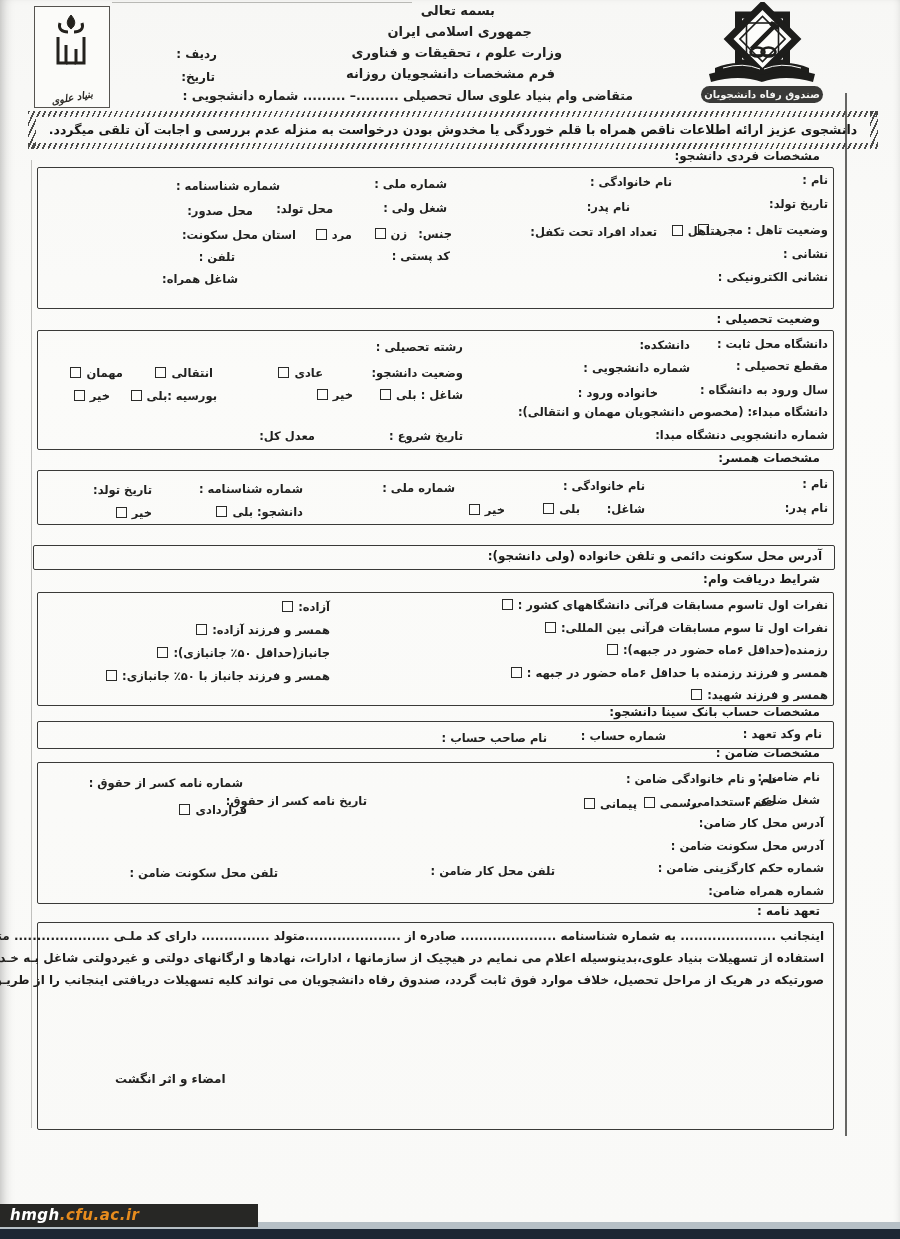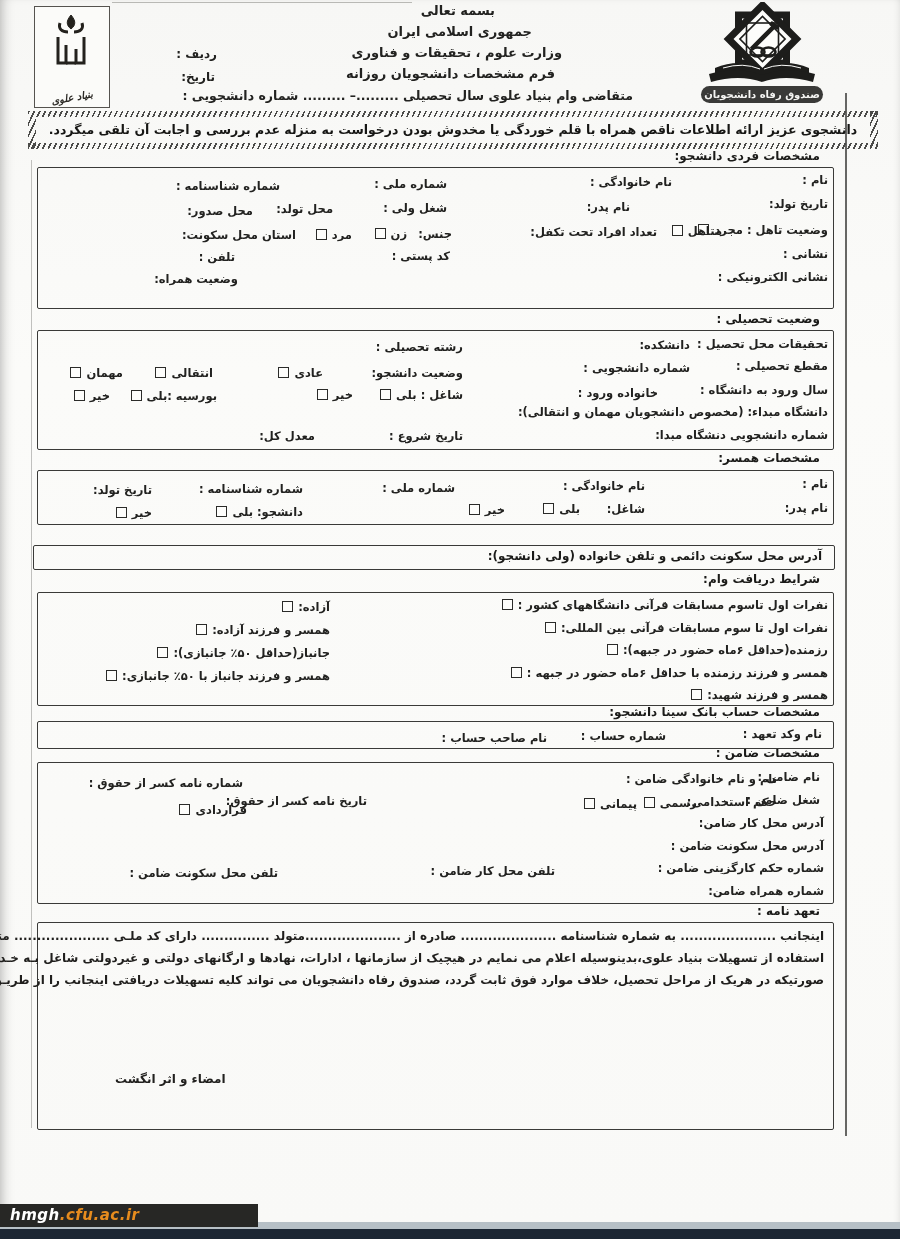--- a/index.html
+++ b/index.html
@@ -144,22 +144,22 @@
     <span class="field" style="right: 178px; top: 224px;"><span>متاهل</span><span class="cb"></span></span>
     <span class="field" style="right: 243px; top: 225px;"><span>تعداد افراد تحت تکفل:</span></span>
     <span class="field" style="right: 448px; top: 227px;"><span>جنس:</span></span>
     <span class="field" style="right: 493px; top: 227px;"><span>زن</span><span class="cb"></span></span>
     <span class="field" style="right: 548px; top: 228px;"><span>مرد</span><span class="cb"></span></span>
     <span class="field" style="right: 604px; top: 228px;"><span>استان محل سکونت:</span></span>
     <span class="field" style="right: 72px; top: 247px;"><span>نشانی :</span></span>
     <span class="field" style="right: 450px; top: 249px;"><span>کد پستی :</span></span>
     <span class="field" style="right: 665px; top: 250px;"><span>تلفن :</span></span>
     <span class="field" style="right: 72px; top: 270px;"><span>نشانی الکترونیکی :</span></span>
-    <span class="field" style="right: 662px; top: 272px;"><span>وضعیت همراه:</span></span>
-    <span class="field" style="right: 72px; top: 337px;"><span>تحقیقات محل تحصیل :</span></span>
+    <span class="field" style="right: 662px; top: 272px;"><span>شاغل همراه:</span></span>
+    <span class="field" style="right: 72px; top: 337px;"><span>دانشگاه محل ثابت :</span></span>
     <span class="field" style="right: 210px; top: 338px;"><span>دانشکده:</span></span>
     <span class="field" style="right: 437px; top: 340px; margin-left: 37px;"><span>رشته تحصیلی :</span></span>
     <span class="field" style="right: 72px; top: 359px;"><span>مقطع تحصیلی :</span></span>
     <span class="field" style="right: 210px; top: 361px;"><span>شماره دانشجویی :</span></span>
     <span class="field" style="right: 437px; top: 366px;"><span>وضعیت دانشجو:</span></span>
     <span class="field" style="right: 577px; top: 366px;"><span>عادی</span><span class="cb"></span></span>
     <span class="field" style="right: 687px; top: 366px;"><span>انتقالی</span><span class="cb"></span></span>
     <span class="field" style="right: 777px; top: 366px;"><span>مهمان</span><span class="cb"></span></span>
     <span class="field" style="right: 72px; top: 383px;"><span>سال ورود به دانشگاه :</span></span>
     <span class="field" style="right: 242px; top: 386px;"><span>خانواده ورود :</span></span>

